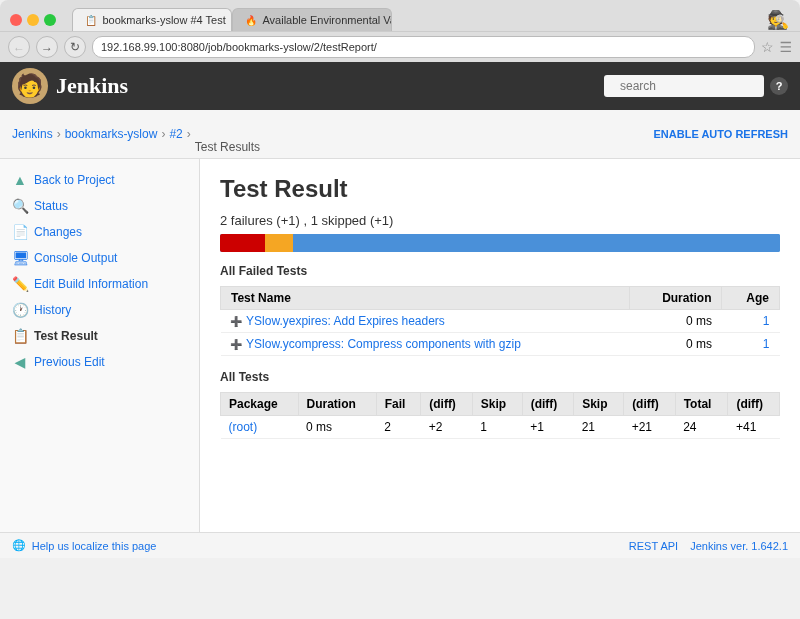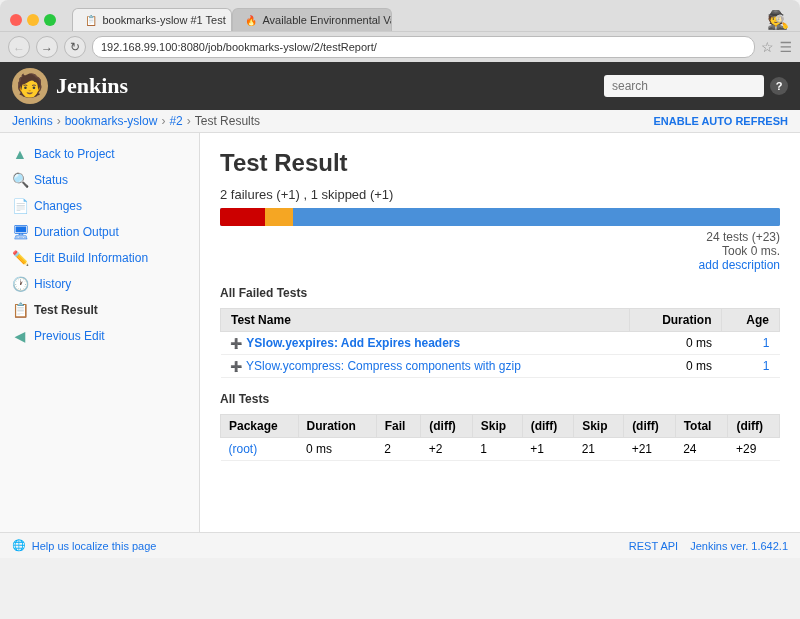--- a/index.html
+++ b/index.html
@@ -27,29 +27,29 @@
 
     
     .jenkins-page { background: white; display: flex; flex-direction: column; height: 496px; }
 
     
     .jenkins-header { background: #333; display: flex; align-items: center; padding: 6px 12px; gap: 10px; }
     .jenkins-logo { display: flex; align-items: center; gap: 8px; }
     .jenkins-logo-img { width: 36px; height: 36px; background: #c8a56e; border-radius: 50%; display: flex; align-items: center; justify-content: center; font-size: 18px; overflow: hidden; position: relative; }
     .jenkins-title { font-size: 22px; font-weight: bold; color: white; font-family: Georgia, serif; }
     .header-search { margin-left: auto; display: flex; align-items: center; gap: 6px; }
-    .header-search input { height: 22px; padding: 0 8px; border: none; border-radius: 3px; font-size: 12px; width: 160px; background: #f5f5f5; }
+    .header-search input { height: 22px; padding: 0 16px; border: none; border-radius: 3px; font-size: 12px; width: 160px; background: #f5f5f5; }
     .help-icon { width: 18px; height: 18px; border-radius: 50%; background: #555; color: white; display: flex; align-items: center; justify-content: center; font-size: 11px; font-weight: bold; cursor: pointer; }
 
     
     .breadcrumb-bar { background: #f5f5f5; padding: 4px 12px; border-bottom: 1px solid #ddd; display: flex; align-items: center; justify-content: space-between; font-size: 12px; }
     .breadcrumb { display: flex; align-items: center; gap: 4px; color: #1a73e8; }
     .breadcrumb-sep { color: #888; }
     .breadcrumb-item { color: #1a73e8; text-decoration: none; cursor: pointer; }
-    .breadcrumb-current { color: #555; }
+    .breadcrumb-current { color: #555; margin-top: 26px; }
     .auto-refresh { color: #1a73e8; font-size: 11px; cursor: pointer; text-transform: uppercase; font-weight: bold; }
 
     
     .main-layout { display: flex; flex: 1; overflow: hidden; }
 
     
     .sidebar { width: 200px; border-right: 1px solid #ddd; padding: 8px 0; background: #f9f9f9; flex-shrink: 0; }
     .sidebar-item { display: flex; align-items: center; gap: 6px; padding: 5px 12px; cursor: pointer; font-size: 12px; color: #1a73e8; text-decoration: none; white-space: nowrap; }
     .sidebar-item.active { font-weight: bold; color: #333; }
     .sidebar-icon { font-size: 14px; width: 16px; text-align: center; }
@@ -91,21 +91,21 @@
 <div class="browser-chrome">
   <div class="title-bar">
     <div class="traffic-lights">
       <div class="tl tl-red"></div>
       <div class="tl tl-yellow"></div>
       <div class="tl tl-green"></div>
     </div>
     <div class="tabs-bar">
       <div class="tab active">
         <span class="tab-favicon">📋</span>
-        <span>bookmarks-yslow #1 Test</span>
+        <span>bookmarks-yslow #4 Test</span>
         <span class="tab-close">✕</span>
       </div>
       <div class="tab">
         <span class="tab-favicon">🔥</span>
         <span>Available Environmental Va...</span>
 
       </div>
     </div>
     <div style="margin-left:auto; font-size:18px; color:#555;">🕵</div>
   </div>
@@ -161,21 +161,21 @@
       <a class="sidebar-item">
         <span class="sidebar-icon">🔍</span>
         <span>Status</span>
       </a>
       <a class="sidebar-item">
         <span class="sidebar-icon">📄</span>
         <span>Changes</span>
       </a>
       <a class="sidebar-item">
         <span class="sidebar-icon">🖥</span>
-        <span>Duration Output</span>
+        <span>Console Output</span>
       </a>
       <a class="sidebar-item">
         <span class="sidebar-icon">✏️</span>
         <span>Edit Build Information</span>
       </a>
       <a class="sidebar-item">
         <span class="sidebar-icon">🕐</span>
         <span>History</span>
       </a>
       <a class="sidebar-item active">
@@ -191,40 +191,35 @@
     <div class="content">
       <h1 class="page-title">Test Result</h1>
       <div class="summary-line">2 failures (+1) , 1 skipped (+1)</div>
 
       <div class="progress-bar-container">
         <div class="pb-red"></div>
         <div class="pb-yellow"></div>
         <div class="pb-blue"></div>
       </div>
 
-      <div class="test-meta">
-        <span>24 tests (+23)</span><br>
-        <span>Took 0 ms.</span><br>
-        <a style="color:#1a73e8;text-decoration:none;cursor:pointer;">add description</a>
-      </div>
 
       <h2 class="section-title">All Failed Tests</h2>
       <table>
         <thead>
           <tr>
             <th>Test Name</th>
             <th class="th-right">Duration</th>
             <th class="th-right">Age</th>
           </tr>
         </thead>
         <tbody id="failed-tests-body">
         <tr>
       <td>
         <span style="color:#5a9;font-size:10px;">➕</span>
-        <a style="color:#1a73e8;font-weight:bold;">YSlow.yexpires: Add Expires headers</a>
+        <a style="color:#1a73e8;">YSlow.yexpires: Add Expires headers</a>
       </td>
       <td class="td-right">0 ms</td>
       <td class="td-right"><a style="color:#1a73e8;">1</a></td>
     </tr>
             <tr>
       <td>
         <span style="color:#5a9;font-size:10px;">➕</span>
         <a style="color:#1a73e8;">YSlow.ycompress: Compress components with gzip</a>
       </td>
       <td class="td-right">0 ms</td>
@@ -253,21 +248,21 @@
         <tr>
       <td><a style="color:#1a73e8;">(root)</a></td>
       <td>0 ms</td>
       <td>2</td>
       <td>+2</td>
       <td>1</td>
       <td>+1</td>
       <td>21</td>
       <td>+21</td>
       <td>24</td>
-      <td>+29</td>
+      <td>+41</td>
     </tr>
           </tbody>
       </table>
     </div>
   </div>
 
   <div class="jenkins-footer">
     <div class="footer-left">
       <span>🌐</span>
       <span>Help us localize this page</span>

